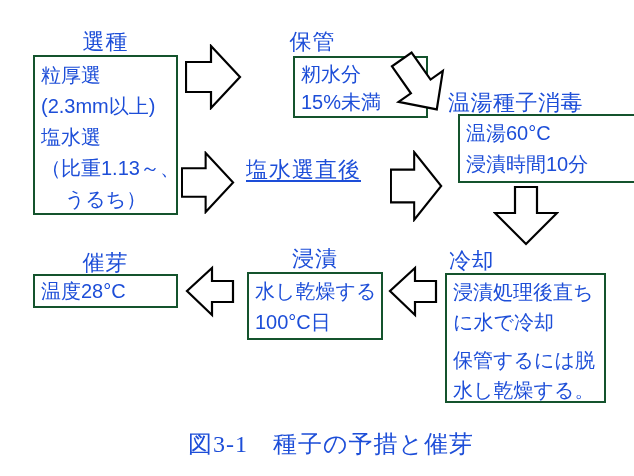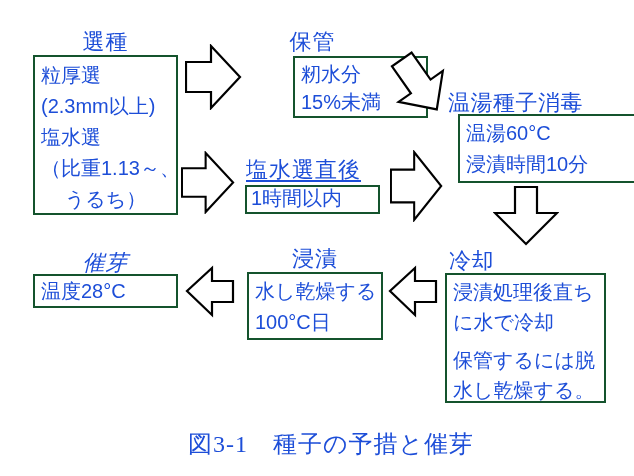--- a/index.html
+++ b/index.html
@@ -45,21 +45,21 @@
   #b-hokan    { left: 245px; top: 56px;  width: 135px; height: 62px;  line-height: 28px; margin-left: 48px; }
   #t-onto     { left: 448px; top: 88px; }
   #b-onto     { left: 458px; top: 114px; width: 190px; height: 69px;  line-height: 31px; }
   #t-ensui    { left: 246px; top: 155px; }
   #b-ensui    { left: 245px; top: 185px; width: 135px; height: 29px;  line-height: 23px; padding: 0 4px; }
   #t-reikyaku { left: 449px; top: 246px; }
   #b-reikyaku { left: 445px; top: 273px; width: 161px; height: 130px; line-height: 30px; padding-top: 2px; }
   #b-reikyaku .line.para-gap { margin-top: 8px; }
   #t-shinseki { left: 247px; top: 244px; width: 136px; }
   #b-shinseki { left: 247px; top: 272px; width: 136px; height: 68px;  line-height: 31px; }
-  #t-saiga    { left: 33px;  top: 248px; width: 145px; font-style: italic; }
+  #t-saiga    { left: 33px;  top: 248px; width: 145px; }
   #b-saiga    { left: 33px;  top: 274px; width: 145px; height: 34px;  line-height: 27px; }
   .arrow { position: absolute; }
   .arrow polygon { fill: #ffffff; stroke: #000000; stroke-width: 2.2; stroke-linejoin: miter; }
   #a-r1   { left: 185px; top: 44px;  }
   #a-diag { left: 382px; top: 46px;  }
   #a-r2   { left: 181px; top: 151px; }
   #a-r3   { left: 390px; top: 150px; }
   #a-down { left: 493px; top: 186px; }
   #a-l1   { left: 388px; top: 265px; }
   #a-l2   { left: 185px; top: 265px; }
@@ -101,23 +101,20 @@
     <g transform="translate(37,38) rotate(55)">
       <polygon points="-30,-12 3,-12 3,-27 31,0 3,27 3,12 -30,12"></polygon>
     </g>
   </svg>
 
   <svg class="arrow" id="a-r2" width="54" height="63" viewBox="0 0 57 66" preserveAspectRatio="none">
     <polygon points="1,18 26,18 26,2 55,33 26,64 26,48 1,48"></polygon>
   </svg>
 
   <div class="node-title underlined" id="t-ensui">塩水選直後</div>
-  <div class="node-box" id="b-ensui">
-    <span class="line">1時間以内</span>
-  </div>
 
   <svg class="arrow" id="a-r3" width="53" height="72" viewBox="0 0 57 66" preserveAspectRatio="none">
     <polygon points="1,18 26,18 26,2 55,33 26,64 26,48 1,48"></polygon>
   </svg>
 
   <div class="node-title left-align" id="t-onto">温湯種子消毒</div>
   <div class="node-box" id="b-onto">
     <span class="line">温湯60°C</span>
     <span class="line">浸漬時間10分</span>
   </div>

